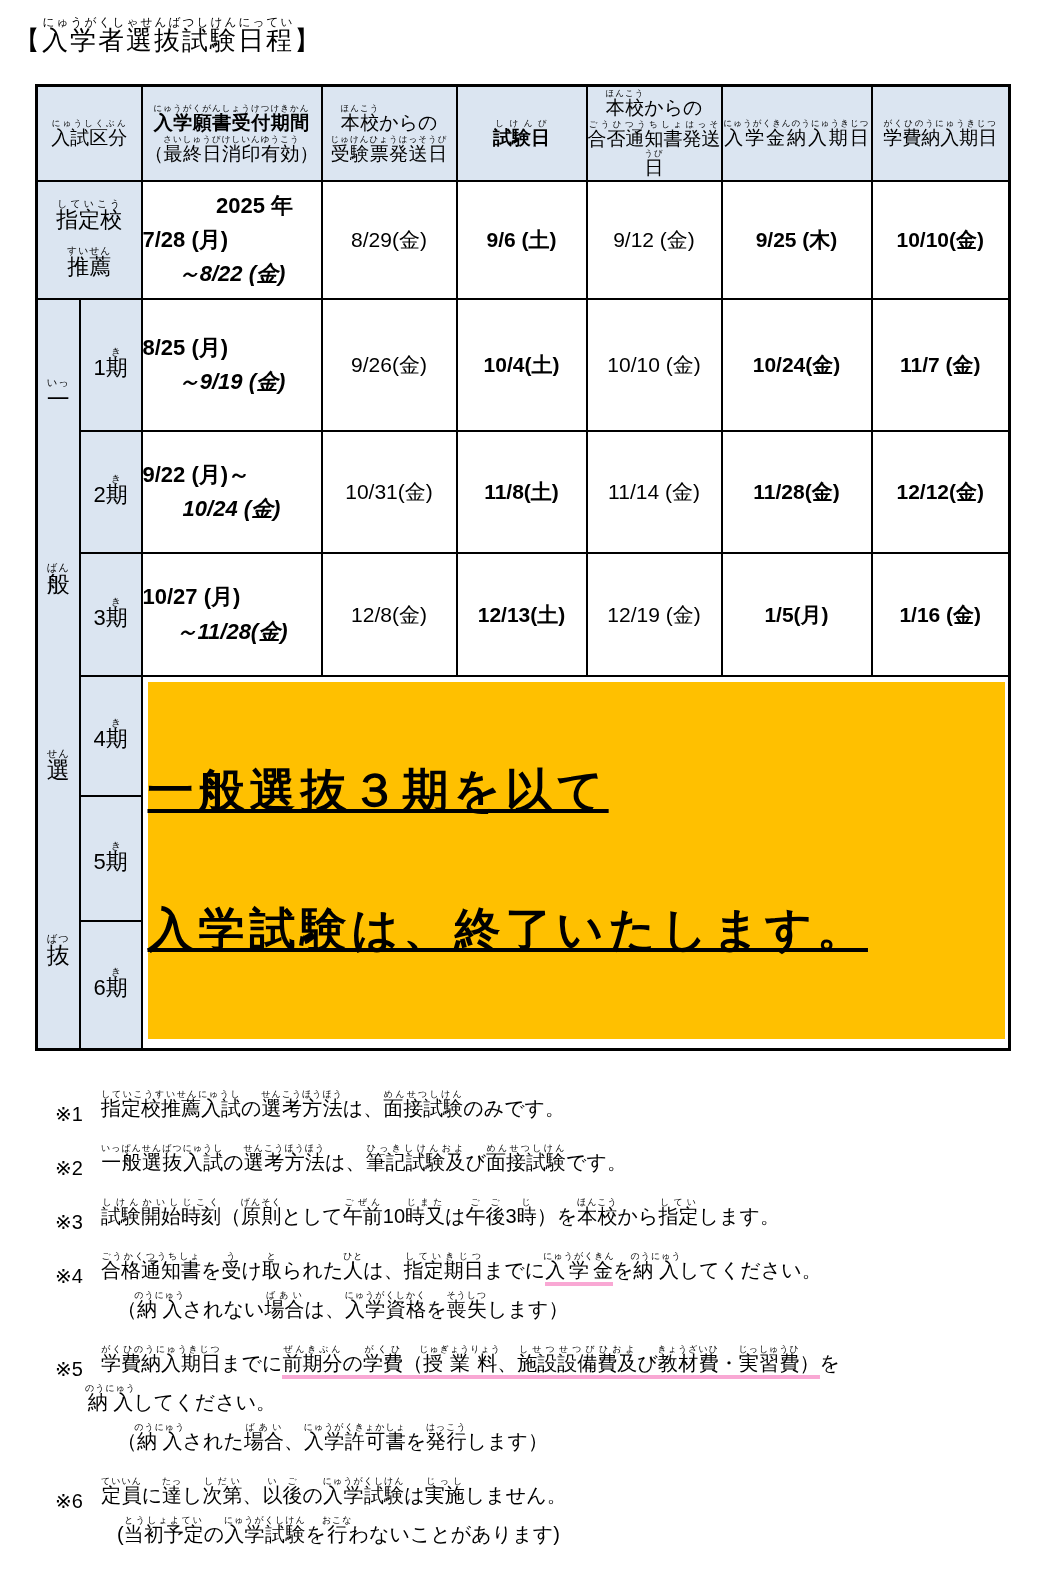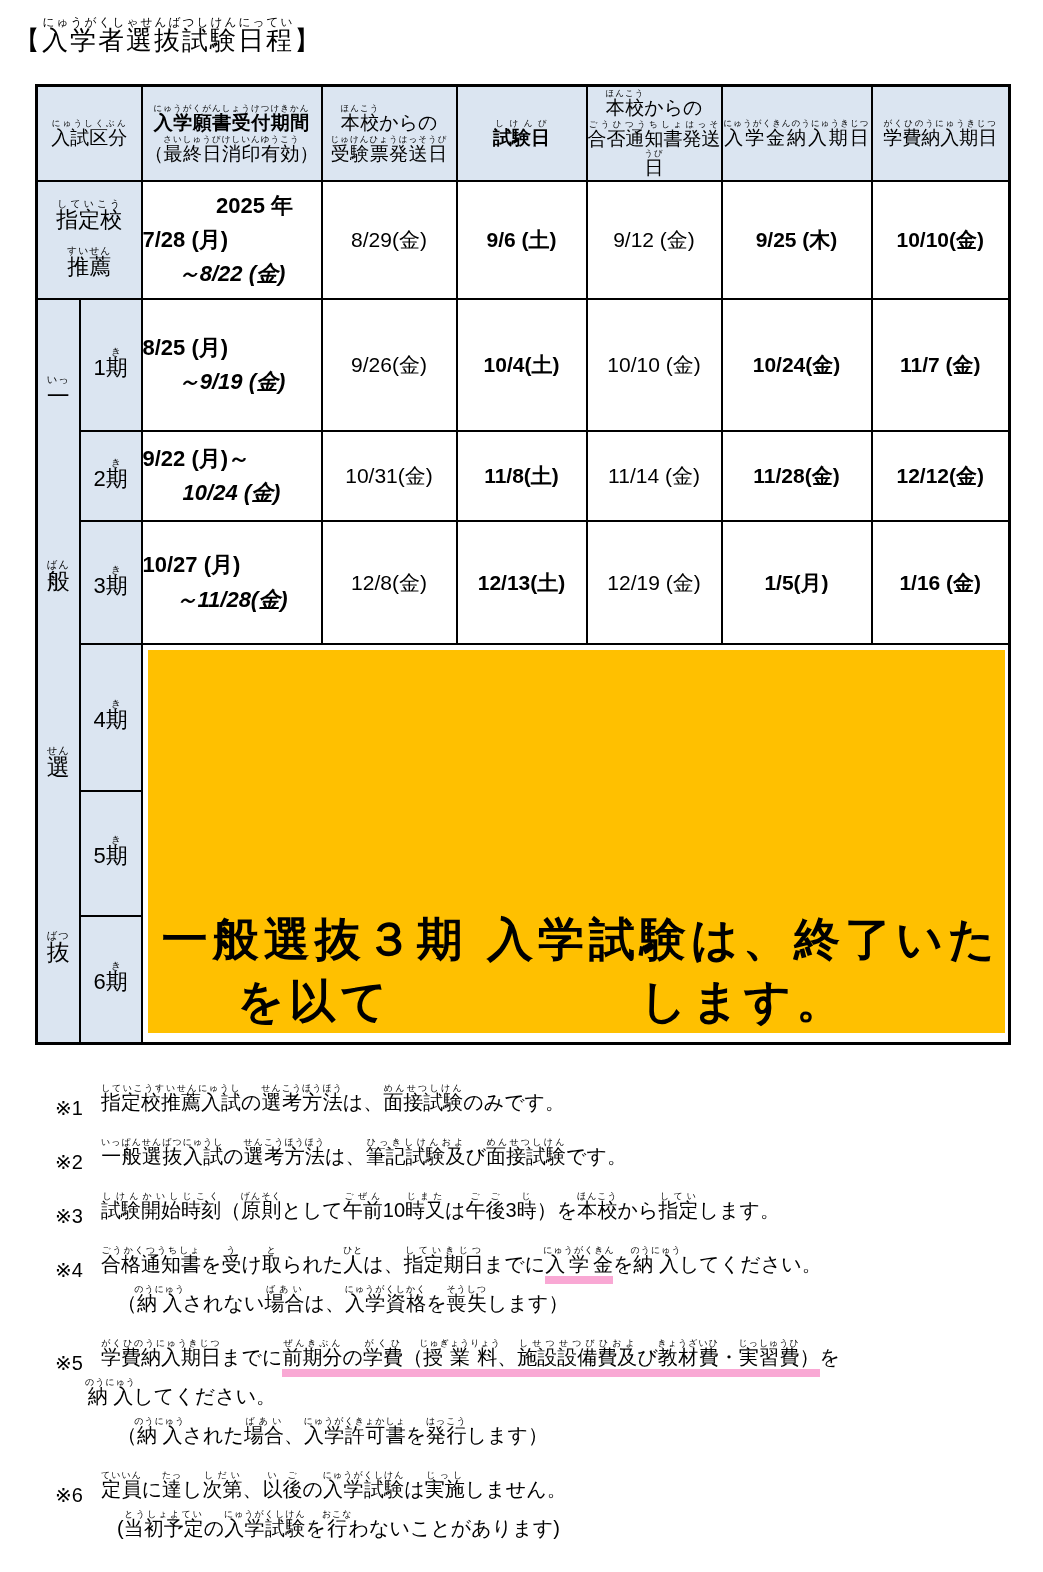--- a/index.html
+++ b/index.html
@@ -2,21 +2,21 @@
 <html lang="ja"><head>
 <meta charset="utf-8">
 <style>
   html,body{margin:0;padding:0;}
   body{
     width:1043px;height:1572px;background:#ffffff;color:#000;
     font-family:"Liberation Sans","DejaVu Sans",sans-serif;
     overflow:hidden;
   }
   ruby rt{font-size:45%;font-weight:normal;letter-spacing:1px;}
-  .useg{border-bottom:8px solid #f9a8d4;padding-bottom:1px;}
+  .useg{border-bottom:4px solid #f9a8d4;padding-bottom:1px;}
 
   
   .title{margin:16px 0 0 14px;font-size:26px;letter-spacing:2px;line-height:1.2;}
 
   
   .tbl{border-collapse:collapse;table-layout:fixed;margin:28px 0 0 35px;border:3px solid #000;}
   .tbl td{border:2px solid #000;text-align:center;vertical-align:middle;padding:0;overflow:hidden;}
   .hdr{background:#dbe5f1;font-size:19px;line-height:1.05;}
   .hdr .hl{display:block;margin:2px 0;}
   .hdr .hl.b{font-weight:bold;}
@@ -32,22 +32,22 @@
   .al-c{text-align:center;padding-left:46px;}
 
   
   .vcell{background:#dbe5f1;}
   .vlabel{display:flex;flex-direction:column;justify-content:space-around;align-items:center;height:742px;font-size:23px;}
 
   
   .bannercell{position:relative;background:#fff;padding:0;}
   .banner{
     position:absolute;left:5px;right:3px;top:5px;bottom:9px;
-    display:flex;flex-direction:row;justify-content:space-evenly;align-items:flex-end;
-    font-size:46px;font-weight:bold;letter-spacing:5px;color:#000;
+    display:flex;flex-direction:column;justify-content:space-evenly;align-items:flex-start;
+    font-size:46px;font-weight:bold;letter-spacing:5px;color:#000;text-decoration:underline;
   }
 
   
   .footnotes{margin:38px 0 0 55px;}
   .fn{display:flex;align-items:flex-start;margin-bottom:15px;}
   .fn-marker{width:46px;flex:0 0 46px;font-size:20px;padding-top:13px;}
   .fn-body{font-size:20px;}
   .fn-line{margin-bottom:8px;line-height:1.2;}
   .fn-cont{margin-left:16px;}
   .fn-out{margin-left:-16px;}
@@ -128,21 +128,21 @@
       <div class="al-l">8/25 (月)</div>
       <div class="al-r">～9/19 (金)</div>
     </td>
     <td class="datecell">9/26(金)</td>
     <td class="datecell b">10/4(土)</td>
     <td class="datecell">10/10 (金)</td>
     <td class="datecell b">10/24(金)</td>
     <td class="datecell b">11/7 (金)</td>
   </tr>
 
-  <tr style="height:90px">
+  <tr style="height:122px">
     <td class="lbl plabel">2<ruby>期<rt>き</rt></ruby></td>
     <td class="period">
       <div class="al-l">9/22 (月)～</div>
       <div class="al-r">10/24 (金)</div>
     </td>
     <td class="datecell">10/31(金)</td>
     <td class="datecell b">11/8(土)</td>
     <td class="datecell">11/14 (金)</td>
     <td class="datecell b">11/28(金)</td>
     <td class="datecell b">12/12(金)</td>

